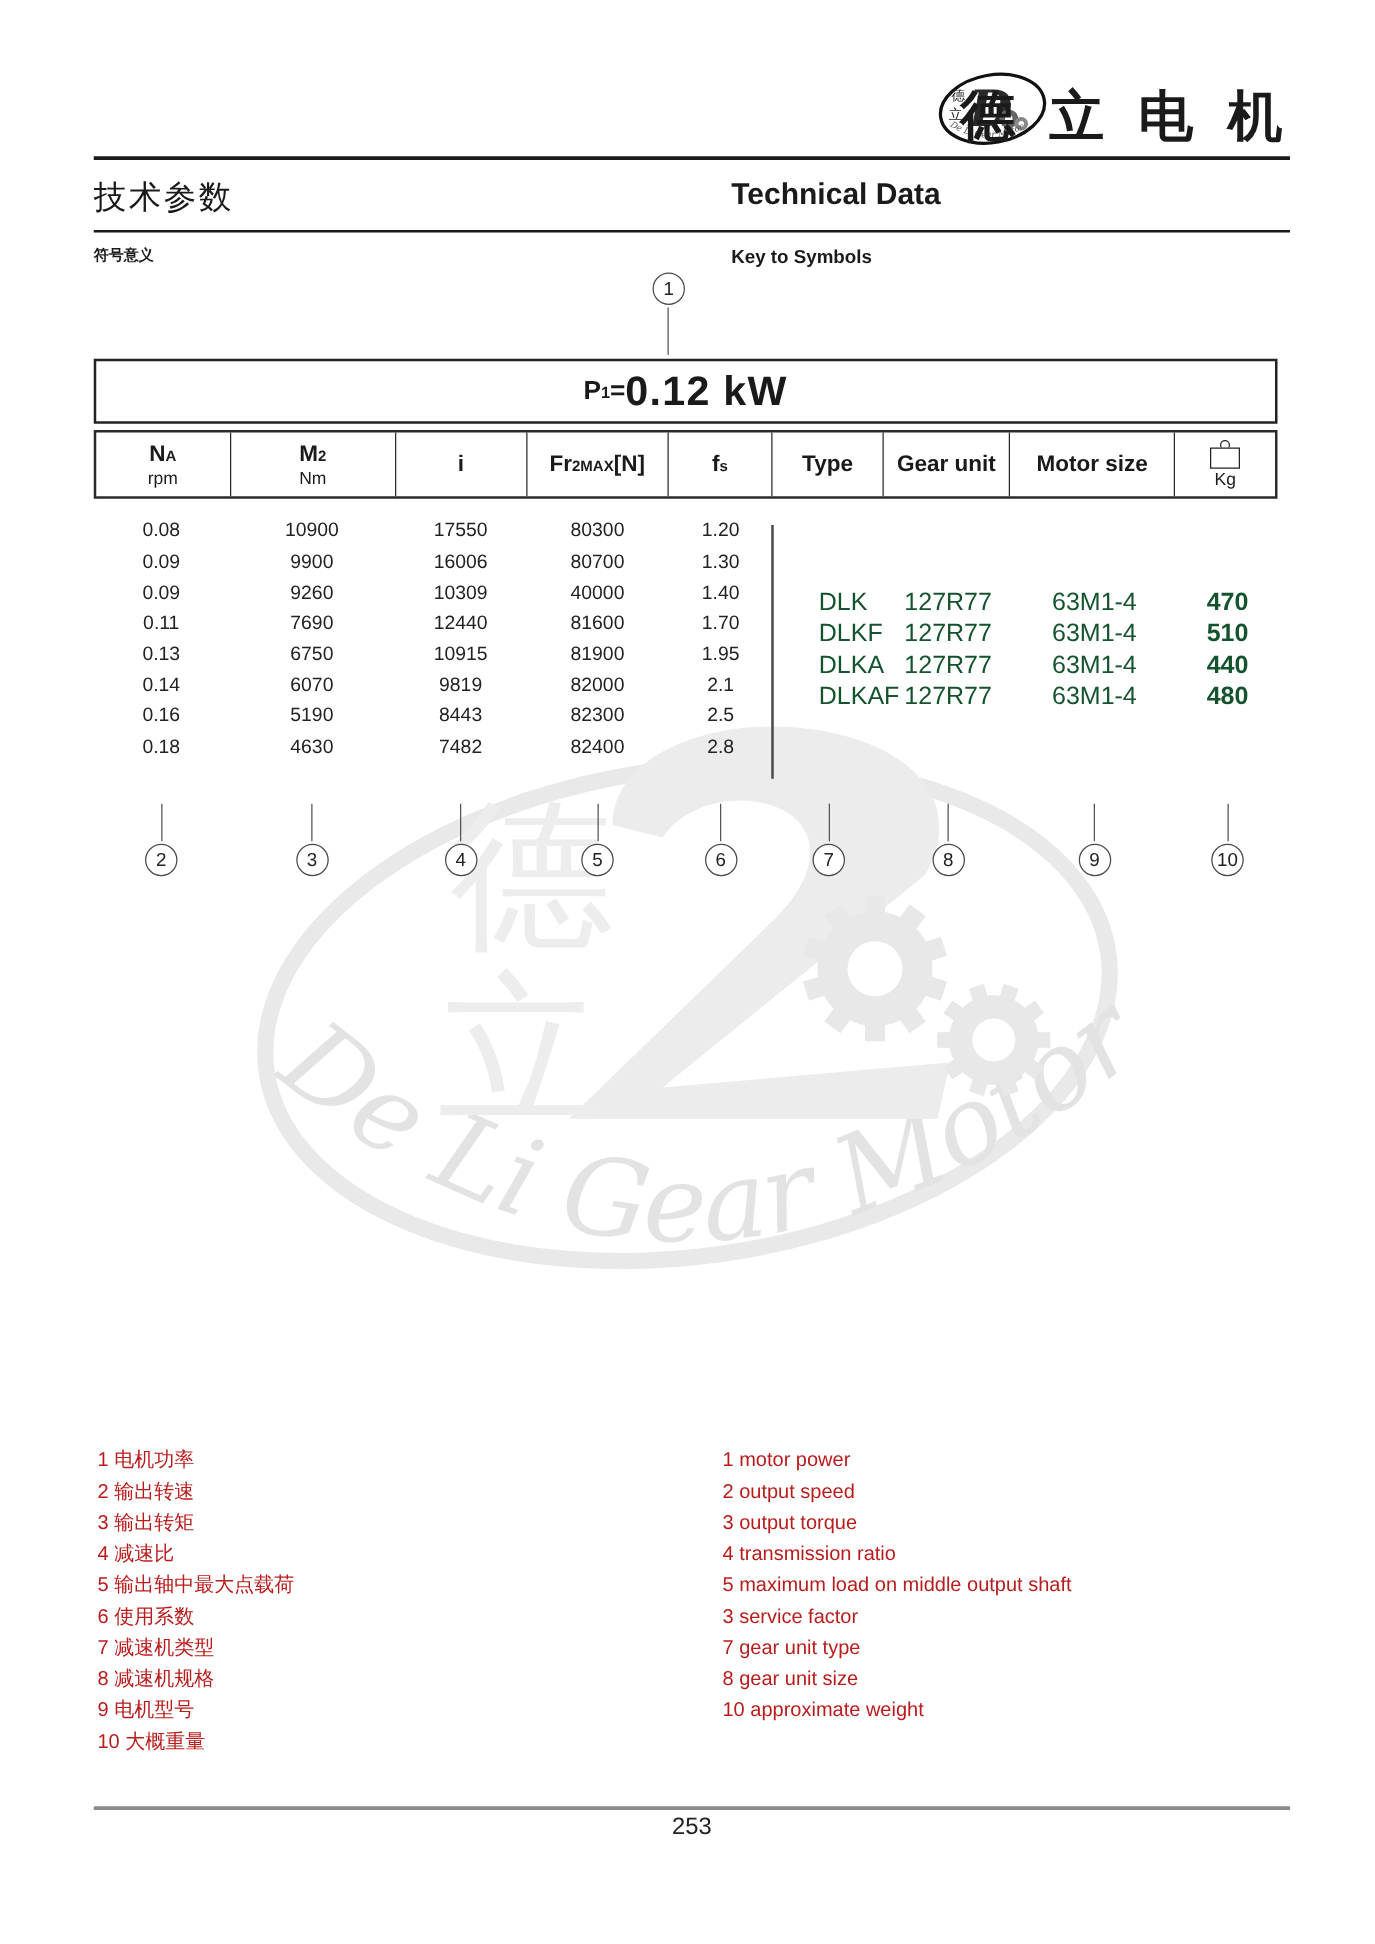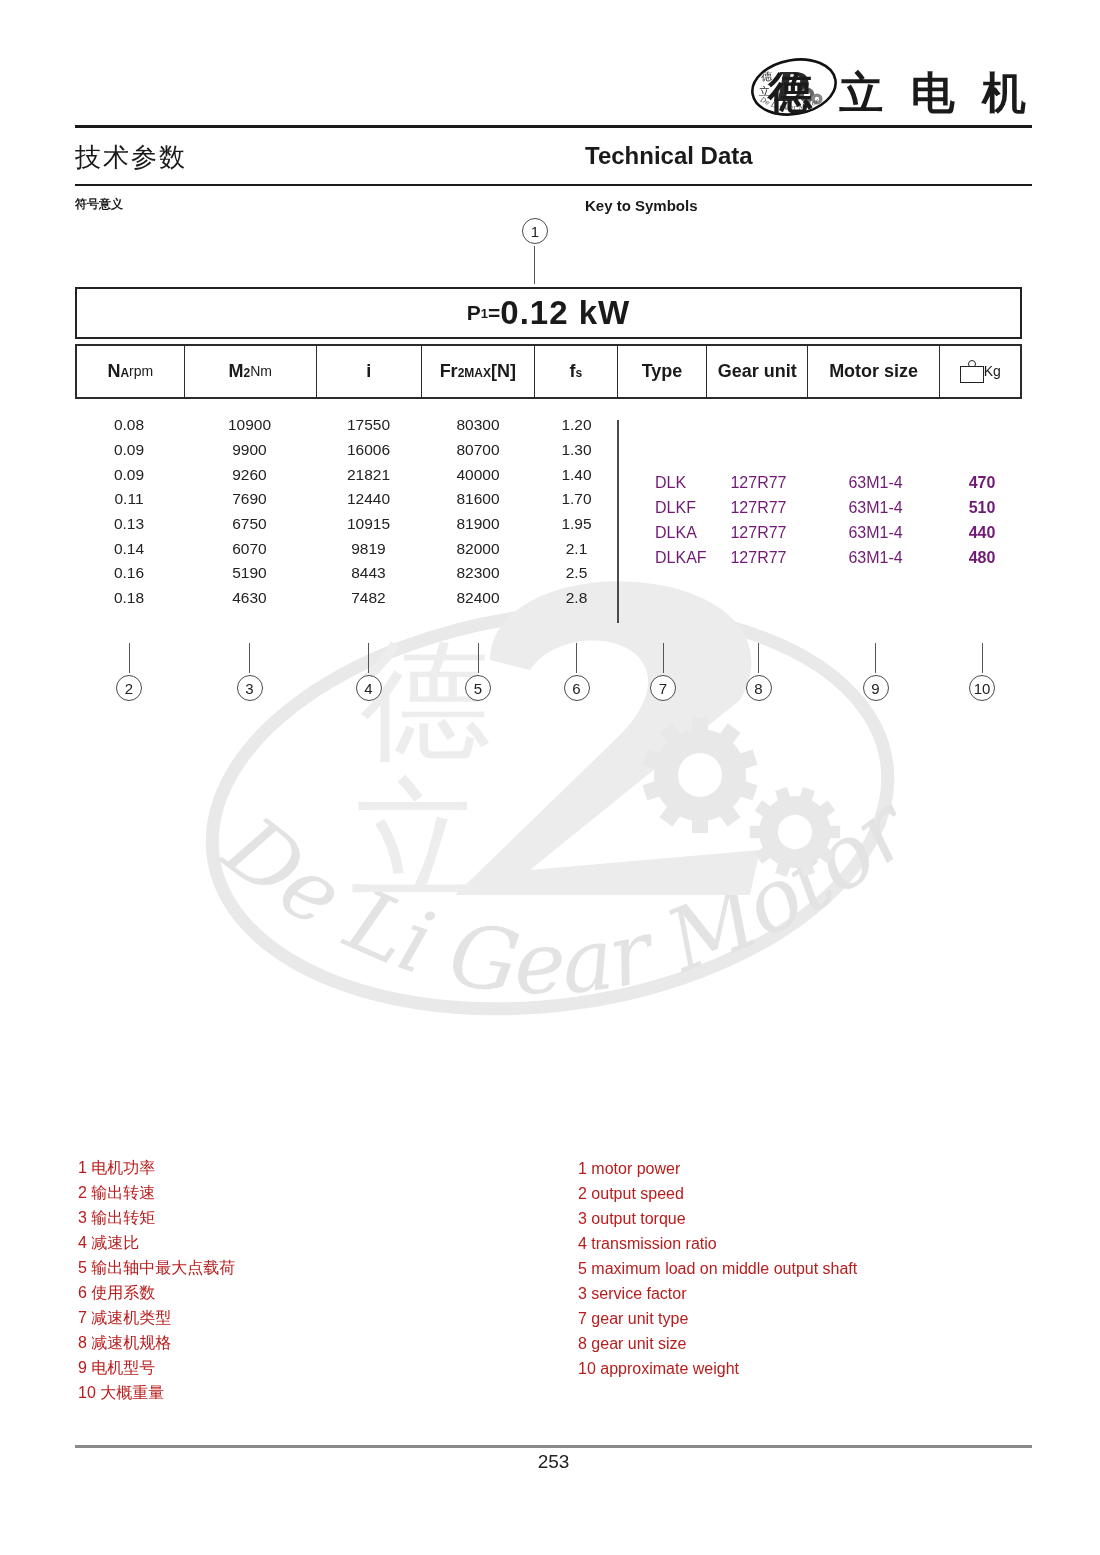--- a/index.html
+++ b/index.html
@@ -23,33 +23,33 @@
   .co-circle{width:26px;height:26px;border:1.5px solid #4a4a4a;border-radius:50%;background:#fff;
     display:flex;align-items:center;justify-content:center;font-size:15px;color:#222;box-sizing:border-box;}
   
   .banner{left:75px;top:287px;width:947px;height:52px;border:2px solid #222;box-sizing:border-box;
     display:flex;align-items:center;justify-content:center;}
   .banner .p{font-size:21px;font-weight:bold;}
   .banner .psub{font-size:13px;font-weight:bold;}
   .banner .val{font-size:33px;font-weight:bold;letter-spacing:1px;}
   
   .thead{left:75px;top:344px;width:947px;height:55px;border:2px solid #2b2b2b;box-sizing:border-box;display:flex;}
-  .hcell{border-right:1.5px solid #2b2b2b;box-sizing:border-box;display:flex;flex-direction:row;
+  .hcell{border-right:1.5px solid #2b2b2b;box-sizing:border-box;display:flex;flex-direction:column;
     align-items:center;justify-content:center;line-height:1.15;}
   .hcell:last-child{border-right:none;}
   .hmain{font-size:18px;font-weight:bold;}
   .subsc{font-size:12px;font-weight:bold;}
   .hunit{font-size:14px;font-weight:normal;}
   .kg-icon{width:24px;height:22px;position:relative;margin-bottom:1px;}
   .kg-icon .knob{position:absolute;left:50%;top:0;width:6px;height:6px;margin-left:-4px;border:1.3px solid #222;border-radius:50%;background:#fff;}
   .kg-icon .block{position:absolute;left:0;top:6px;width:22px;height:15px;border:1.5px solid #222;background:#fff;}
   
   .bodycol{position:absolute;top:0;}
   .cell{height:24.7px;display:flex;align-items:center;justify-content:center;font-size:15.5px;color:#222;}
-  .unitcell{height:25px;display:flex;align-items:center;justify-content:center;font-size:16px;color:#701a75;}
+  .unitcell{height:25px;display:flex;align-items:center;justify-content:center;font-size:20px;color:#14532d;}
   .unitcell.leftal{justify-content:flex-start;padding-left:37px;box-sizing:border-box;}
   .divider{left:617px;top:420px;width:1.5px;height:203px;background:#4a4a4a;}
   
   .callout-item{position:absolute;top:0;width:26px;display:flex;flex-direction:column;align-items:center;}
   .callout-item .lead{width:1px;height:30px;background:#555;margin-bottom:2px;}
   
   .legend-item{height:25px;font-size:16px;display:flex;align-items:center;color:#b91c1c;}
   
   .footrule{left:75px;top:1445px;width:957px;height:3px;background:#8a8a8a;}
   .pagenum{left:75px;top:1451px;width:957px;text-align:center;font-size:19px;color:#222;}
@@ -185,21 +185,21 @@
         <div class="cell">9260</div>
         <div class="cell">7690</div>
         <div class="cell">6750</div>
         <div class="cell">6070</div>
         <div class="cell">5190</div>
         <div class="cell">4630</div>
       </div>
       <div class="bodycol" style="left: 241px; width: 105px;">
         <div class="cell">17550</div>
         <div class="cell">16006</div>
-        <div class="cell">21821</div>
+        <div class="cell">10309</div>
         <div class="cell">12440</div>
         <div class="cell">10915</div>
         <div class="cell">9819</div>
         <div class="cell">8443</div>
         <div class="cell">7482</div>
       </div>
       <div class="bodycol" style="left: 346px; width: 114px;">
         <div class="cell">80300</div>
         <div class="cell">80700</div>
         <div class="cell">40000</div>

